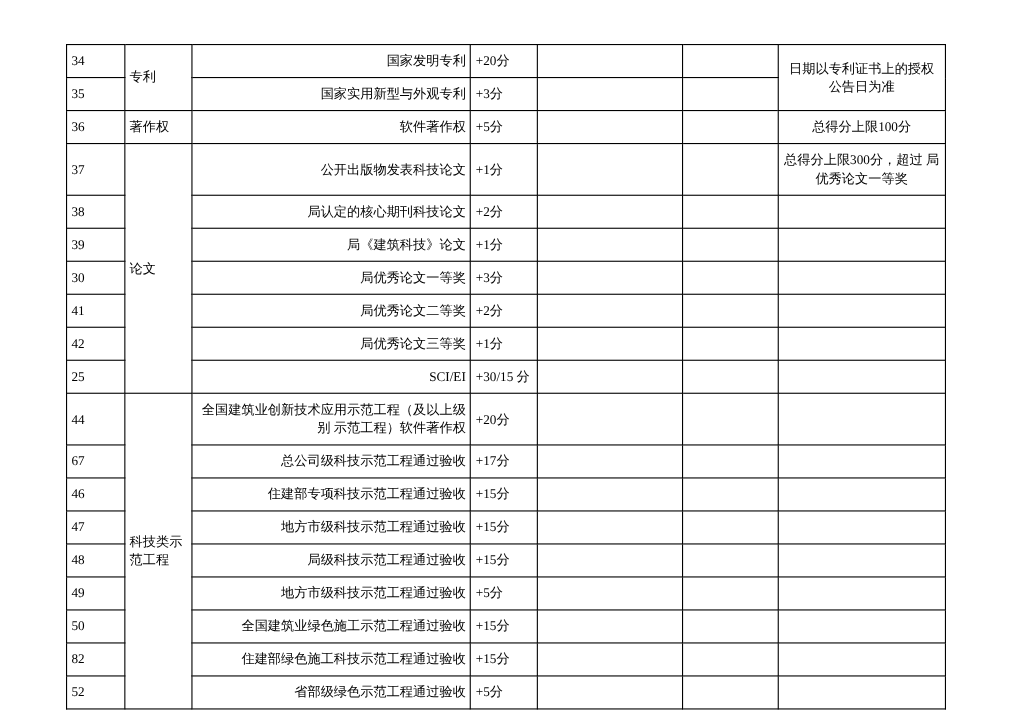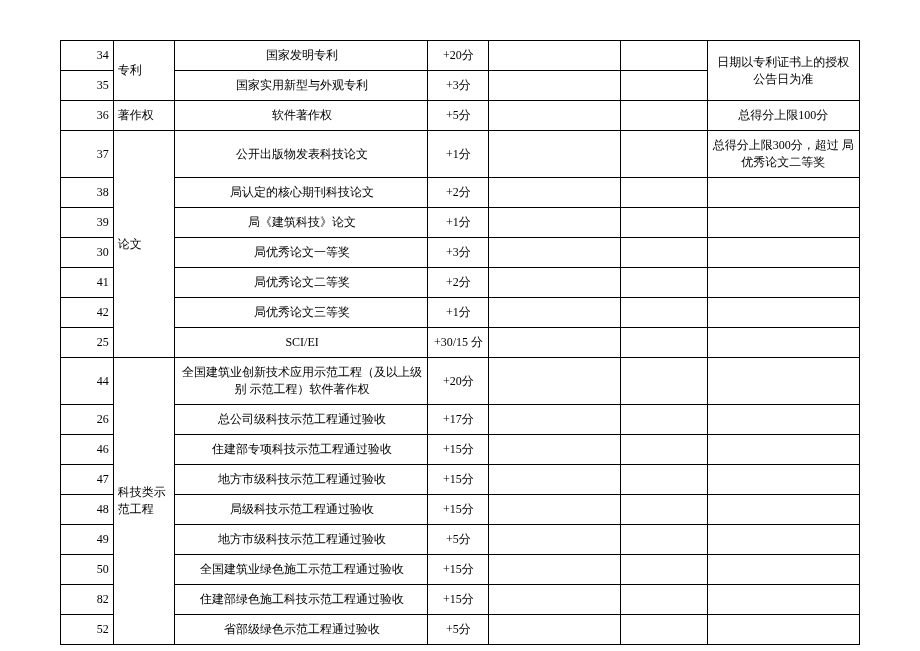--- a/index.html
+++ b/index.html
@@ -15,24 +15,24 @@
       width: 100%;
       table-layout: fixed;
     }
     td {
       border: 1px solid #000;
       padding: 6px 4px;
       vertical-align: middle;
       height: 22px;
       font-size: 12px;
     }
-    .col-num { width: 52px; text-align: right; }
+    .col-num { width: 52px; text-align: left; }
     .col-cat { width: 60px; text-align: left; }
-    .col-desc { width: 250px; text-align: center; padding-left: 6px; }
-    .col-score { width: 60px; text-align: center; padding-left: 4px; }
+    .col-desc { width: 250px; text-align: right; padding-left: 6px; }
+    .col-score { width: 60px; text-align: left; padding-left: 4px; }
     .col-empty1 { width: 130px; }
     .col-empty2 { width: 85px; }
     .col-note { width: 150px; text-align: center; padding-left:4px; padding-right:4px;margin-top:40px;}
     .tall { height: 38px; padding-left: 28px; }
   </style>
 </head>
 <body>
 
 <table>
   <tbody>
@@ -65,21 +65,21 @@
       <td class="col-note">总得分上限100分</td>
     </tr>
 
     <tr class="tall">
       <td class="col-num">37</td>
       <td class="col-cat" rowspan="7">论文</td>
       <td class="col-desc">公开出版物发表科技论文</td>
       <td class="col-score">+1分</td>
       <td class="col-empty1"></td>
       <td class="col-empty2"></td>
-      <td class="col-note">总得分上限300分，超过 局优秀论文二等奖</td>
+      <td class="col-note">总得分上限300分，超过 局优秀论文一等奖</td>
     </tr>
 
     <tr>
       <td class="col-num">38</td>
       <td class="col-desc">局认定的核心期刊科技论文</td>
       <td class="col-score">+2分</td>
       <td class="col-empty1"></td>
       <td class="col-empty2"></td>
       <td class="col-note"></td>
     </tr>
@@ -133,21 +133,21 @@
       <td class="col-num">44</td>
       <td class="col-cat" rowspan="9">科技类示范工程</td>
       <td class="col-desc">全国建筑业创新技术应用示范工程（及以上级别 示范工程）软件著作权</td>
       <td class="col-score">+20分</td>
       <td class="col-empty1"></td>
       <td class="col-empty2"></td>
       <td class="col-note"></td>
     </tr>
 
     <tr>
-      <td class="col-num">26</td>
+      <td class="col-num">67</td>
       <td class="col-desc">总公司级科技示范工程通过验收</td>
       <td class="col-score">+17分</td>
       <td class="col-empty1"></td>
       <td class="col-empty2"></td>
       <td class="col-note"></td>
     </tr>
 
     <tr>
       <td class="col-num">46</td>
       <td class="col-desc">住建部专项科技示范工程通过验收</td>

